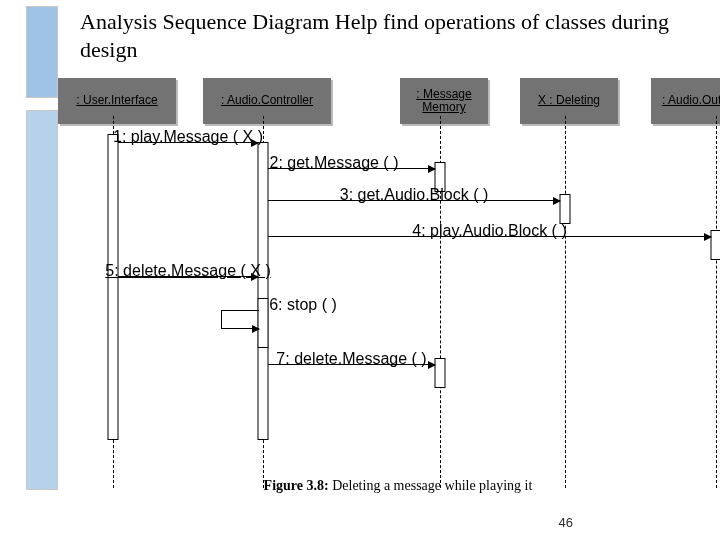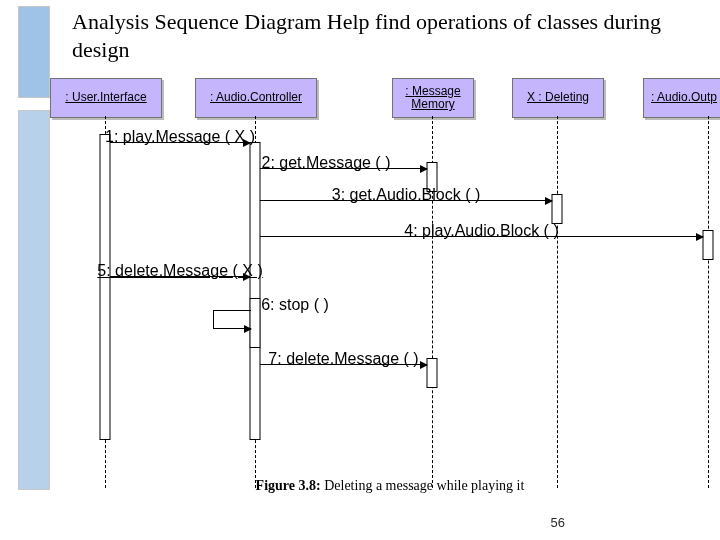--- a/index.html
+++ b/index.html
@@ -9,20 +9,21 @@
     height: 540px;
     background: #ffffff;
     font-family: Georgia, 'Times New Roman', serif;
     overflow: hidden;
   }
   .slide {
     position: relative;
     width: 583px;
     height: 540px;
     box-sizing: border-box;
+    margin-left: 8px;
   }
   .side-band {
     position: absolute;
     left: 18px;
     width: 30px;
     background: #9ec3e6;
     border: 1px solid #c7c7c7;
   }
   .side-band.top { top: 6px; height: 90px; }
   .side-band.bottom { top: 110px; height: 378px; background:#b7d1ea; }
@@ -41,22 +42,22 @@
     left: 60px;
     top: 78px;
     width: 660px;
     height: 420px;
     background: #ffffff;
   }
   .participant {
     position: absolute;
     top: 0;
     height: 38px;
-    border: 1px solid #737373;
-    background: #c4b5fd;
+    border: 4px solid #737373;
+    background: #737373;
     box-shadow: 2px 2px 0 #bbb;
     font-family: Arial, sans-serif;
     font-size: 12px;
     display: flex;
     flex-direction: column;
     align-items: center;
     justify-content: center;
     text-align: center;
     line-height: 1.1;
   }
@@ -171,14 +172,14 @@
       <div class="msg" style="left: 50px; top: 198px; width: 140px;"></div>
       <div class="msg-label" style="left: 120px; top: 184px; text-decoration: underline;">5: delete.Message ( X )</div>
       <div class="" style="left: 153px; top: 232px; width: 38px; border-top: 1px solid rgb(0, 0, 0); position: absolute; height: 0px;"></div>
       <div style="position: absolute; left: 153px; top: 232px; height: 18px; border-left: 1px solid rgb(0, 0, 0);"></div>
       <div class="msg" style="left: 153px; top: 250px; width: 38px;"></div>
       <div class="msg-label" style="left: 235px; top: 218px;">6: stop ( )</div>
       <div class="msg" style="left: 200px; top: 286px; width: 167px;"></div>
       <div class="msg-label" style="left: 283.5px; top: 272px;">7: delete.Message ( )</div>
     </div>
 
-  <div class="page-number">56</div>
+  <div class="page-number">46</div>
 </div>
 
 </body></html>

